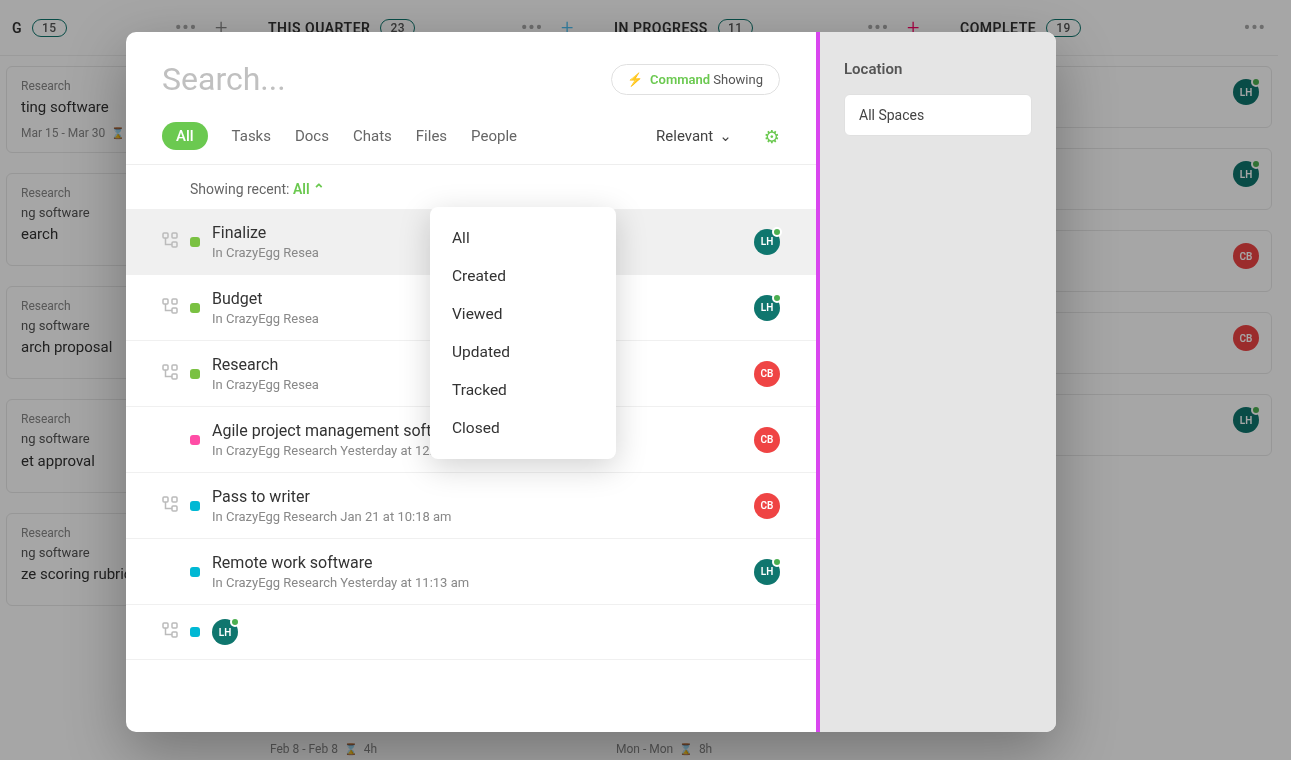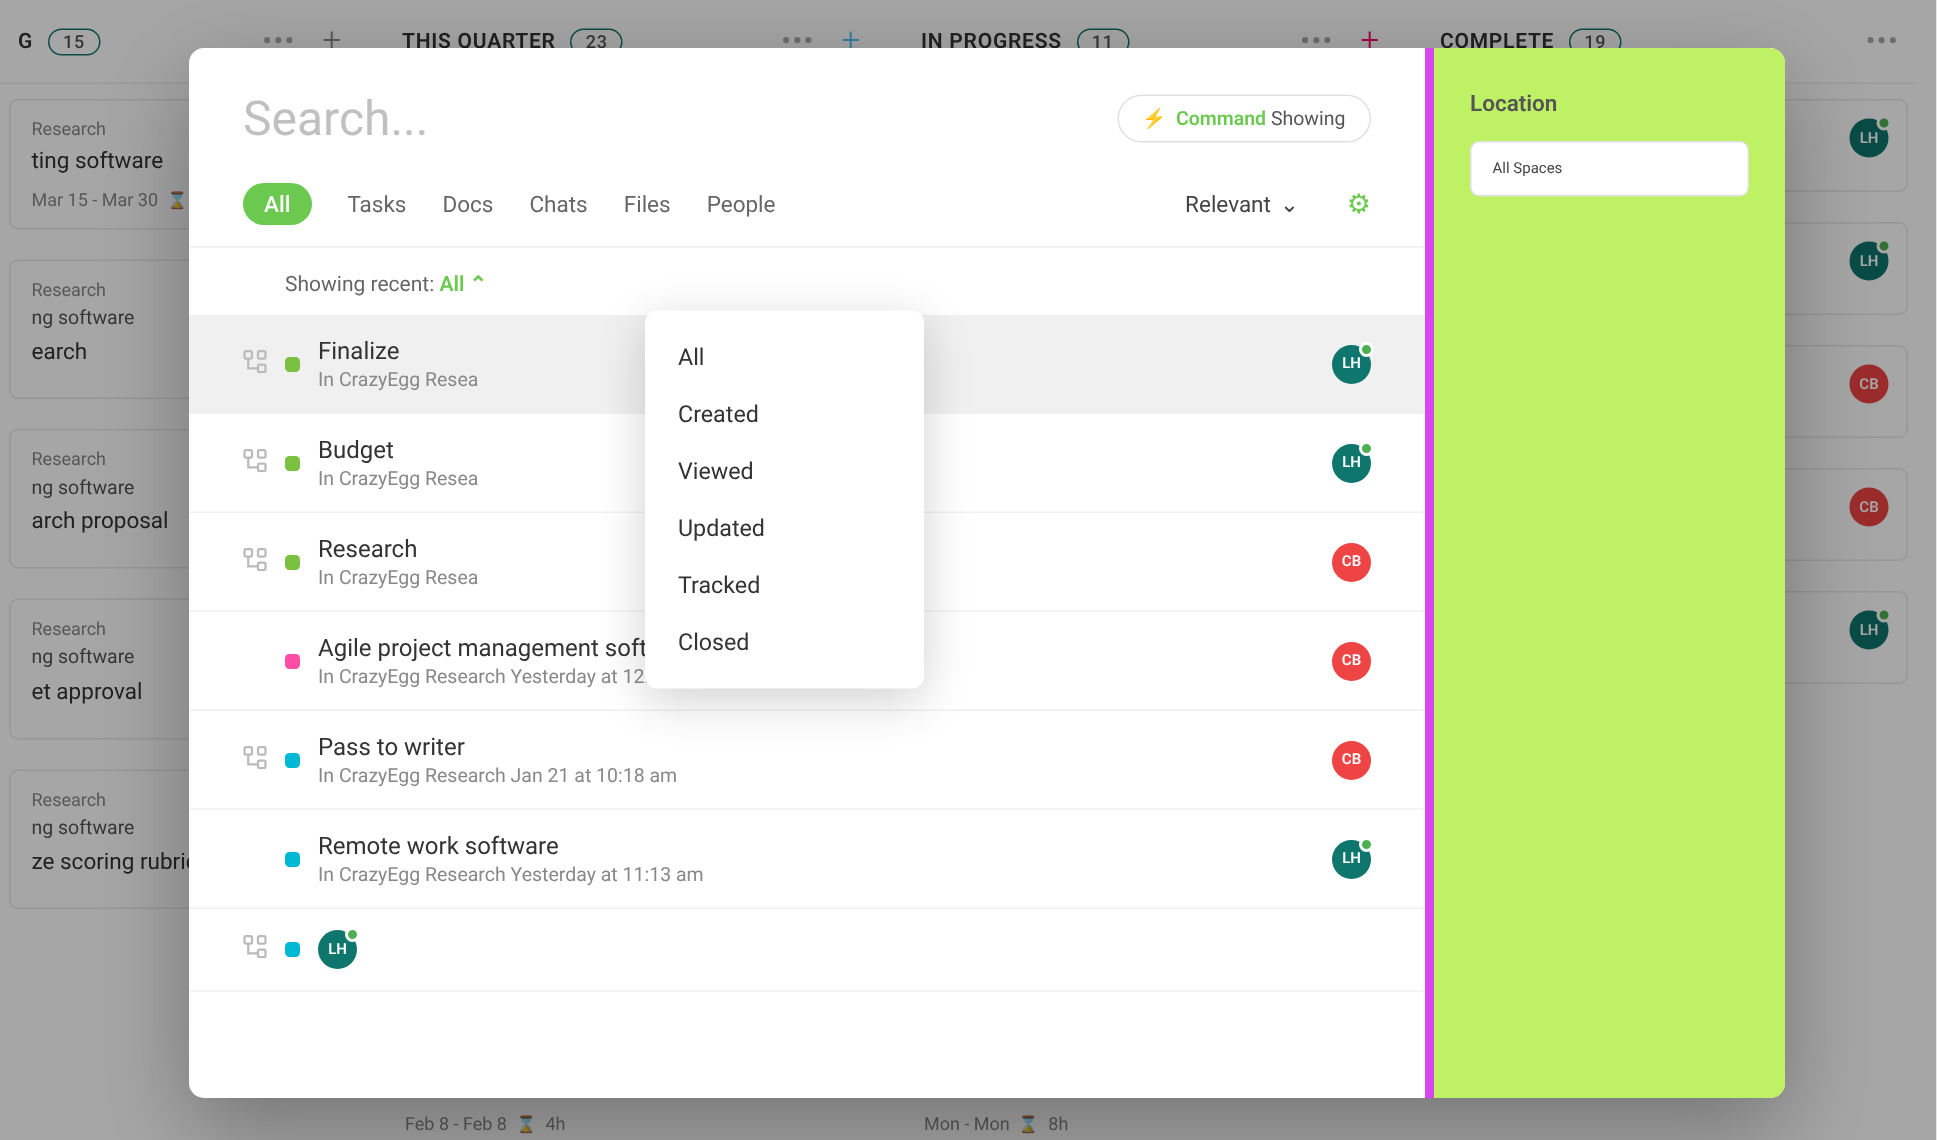--- a/index.html
+++ b/index.html
@@ -20,23 +20,23 @@
   .card .tag { font-size: 12px; color: #888; margin-bottom: 4px; }
   .card .sub { font-size: 13px; color: #555; margin-bottom: 2px; line-height: 1.4; }
   .card .title { font-size: 15px; color: #333; margin-bottom: 8px; line-height: 1.4; }
   .card .meta { font-size: 12px; color: #888; display: flex; align-items: center; gap: 6px; }
   .card .avatar { position: absolute; top: 12px; right: 12px; }
   
   
   .overlay { position: absolute; inset: 0; background: rgba(0,0,0,0.35); }
   
   
-  .modal { position: absolute; top: 32px; left: 126px; width: 1064px; height: 700px; background: #fff; border-radius: 10px; box-shadow: 0 20px 60px rgba(0,0,0,0.3); display: flex; overflow: hidden; }
+  .modal { position: absolute; top: 32px; left: 126px; width: 930px; height: 700px; background: #fff; border-radius: 10px; box-shadow: 0 20px 60px rgba(0,0,0,0.3); display: flex; overflow: hidden; }
   .modal-main { flex: 1; display: flex; flex-direction: column; min-width: 0; }
-  .modal-side { width: 240px; background: #bef264; border-left: 6px solid #d946ef; padding: 28px 24px; }
+  .modal-side { width: 240px; background: #e5e5e5; border-left: 4px solid #d946ef; padding: 28px 24px; }
   
   .search-row { display: flex; align-items: center; padding: 28px 36px 0 36px; gap: 16px; }
   .search-input { flex: 1; border: none; outline: none; font-size: 32px; color: #333; background: transparent; }
   .search-input::placeholder { color: #c0c0c0; }
   .cmd-btn { border: 1px solid #e0e0e0; border-radius: 18px; padding: 7px 16px; font-size: 13px; color: #555; display: flex; align-items: center; gap: 6px; cursor: pointer; background: #fff; }
   .cmd-btn .bolt { color: #6bc950; font-weight: bold; }
   .cmd-btn .strong { color: #6bc950; font-weight: 600; }
   
   .tabs-row { display: flex; align-items: center; padding: 24px 36px 14px 36px; gap: 24px; border-bottom: 1px solid #eee; }
   .tab { font-size: 15px; color: #666; cursor: pointer; padding: 4px 0; }
@@ -61,21 +61,21 @@
   .result-item .content { flex: 1; min-width: 0; }
   .result-item .rtitle { font-size: 16px; color: #333; margin-bottom: 3px; }
   .result-item .rmeta { font-size: 13px; color: #888; }
   
   .avatar { width: 26px; height: 26px; border-radius: 50%; display: flex; align-items: center; justify-content: center; font-size: 10px; font-weight: 600; color: #fff; position: relative; flex-shrink: 0; }
   .avatar.lh { background: #0f766e; text-align: center; }
   .avatar.cb { background: #ef4444; }
   .avatar .badge { position: absolute; top: -2px; right: -2px; width: 10px; height: 10px; border-radius: 50%; background: #4caf50; border: 2px solid #fff; }
   
   .side-title { font-size: 15px; font-weight: 600; color: #555; margin-bottom: 16px; }
-  .side-select { width: 100%; border: 1px solid #e0e0e0; border-radius: 6px; padding: 12px 14px; font-size: 10px; color: #444; background: #fff; cursor: pointer; }
+  .side-select { width: 100%; border: 1px solid #e0e0e0; border-radius: 6px; padding: 12px 14px; font-size: 14px; color: #444; background: #fff; cursor: pointer; }
   
   .hourglass { font-size: 11px; color: #aaa; }
   
   svg.tree-ic { width: 16px; height: 16px; }
   svg.tree-ic path, svg.tree-ic rect { stroke: #bbb; fill: none; stroke-width: 1.5; }
 </style>
 </head>
 <body>
 
 <div class="kanban-bg">

